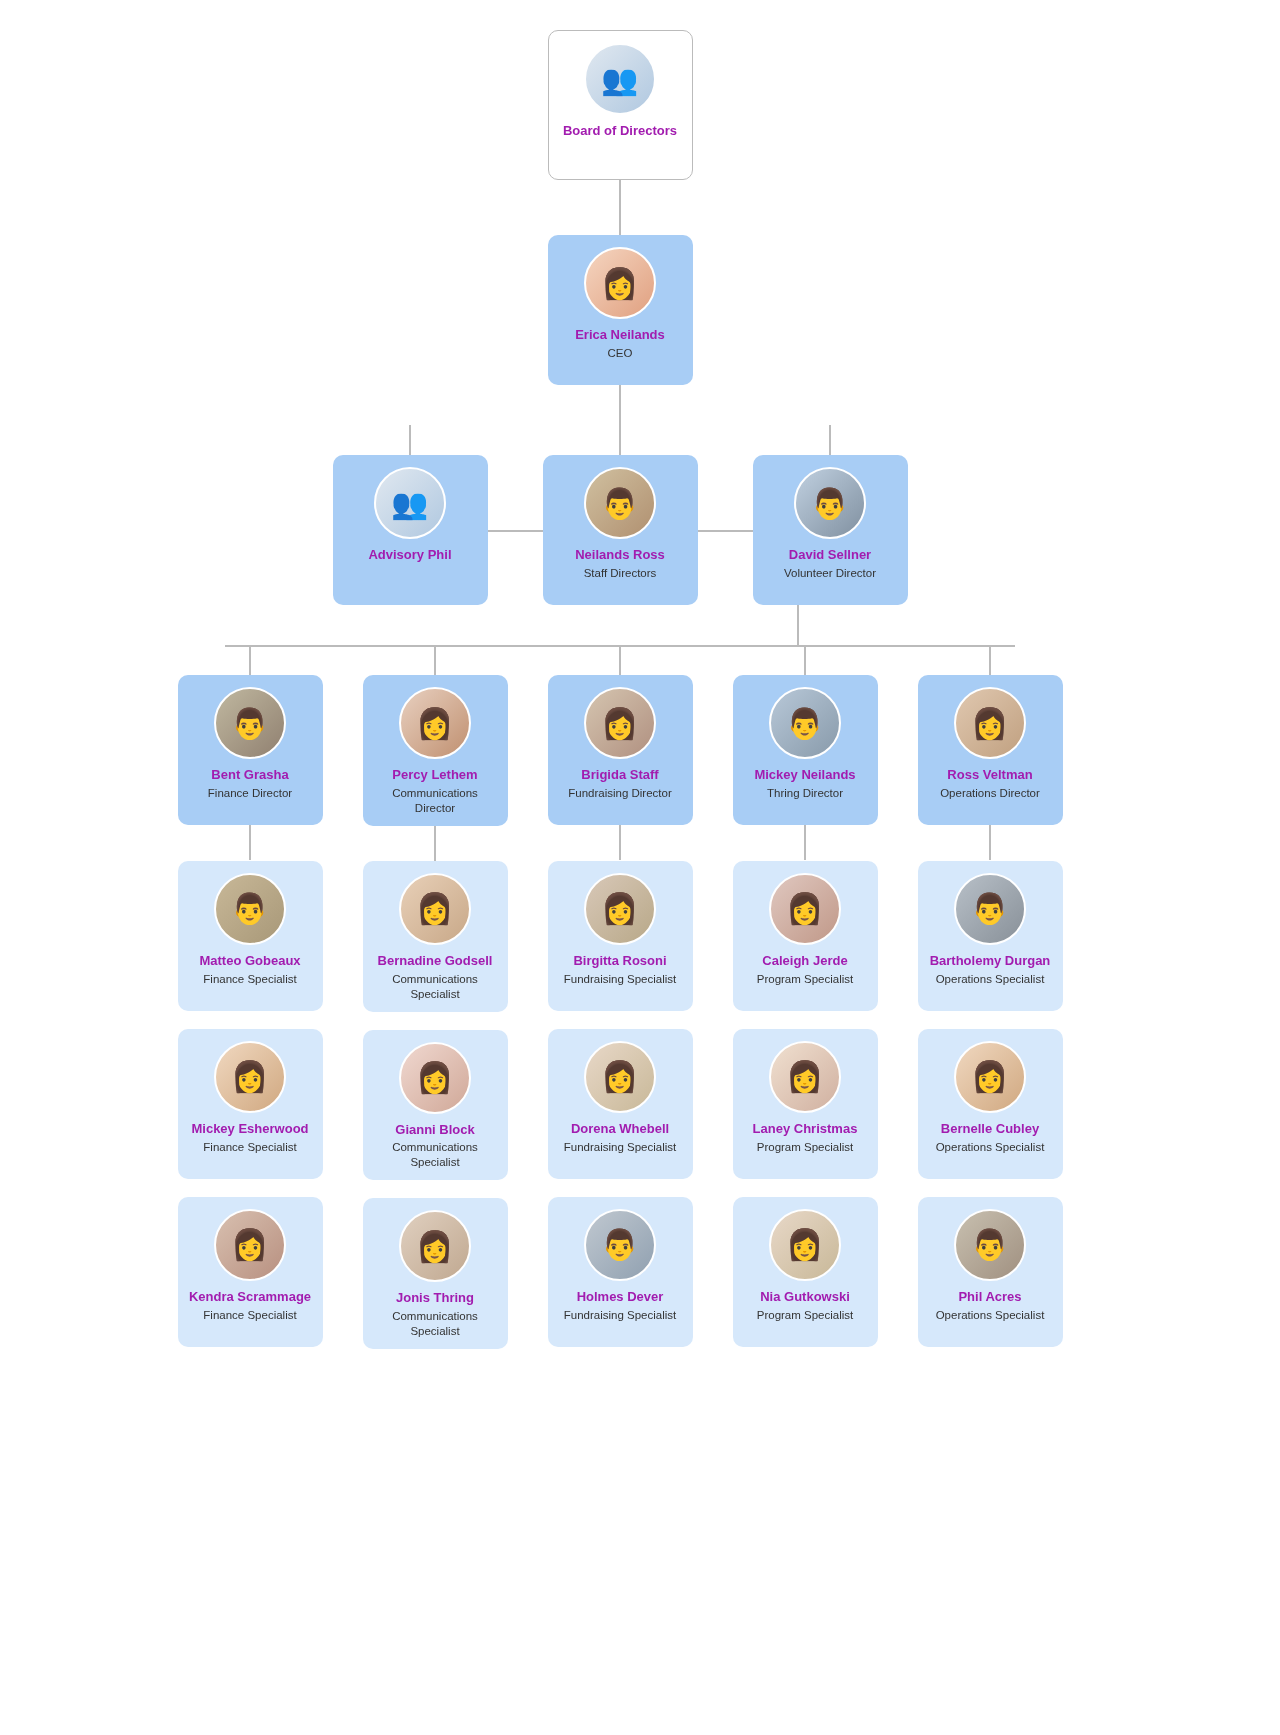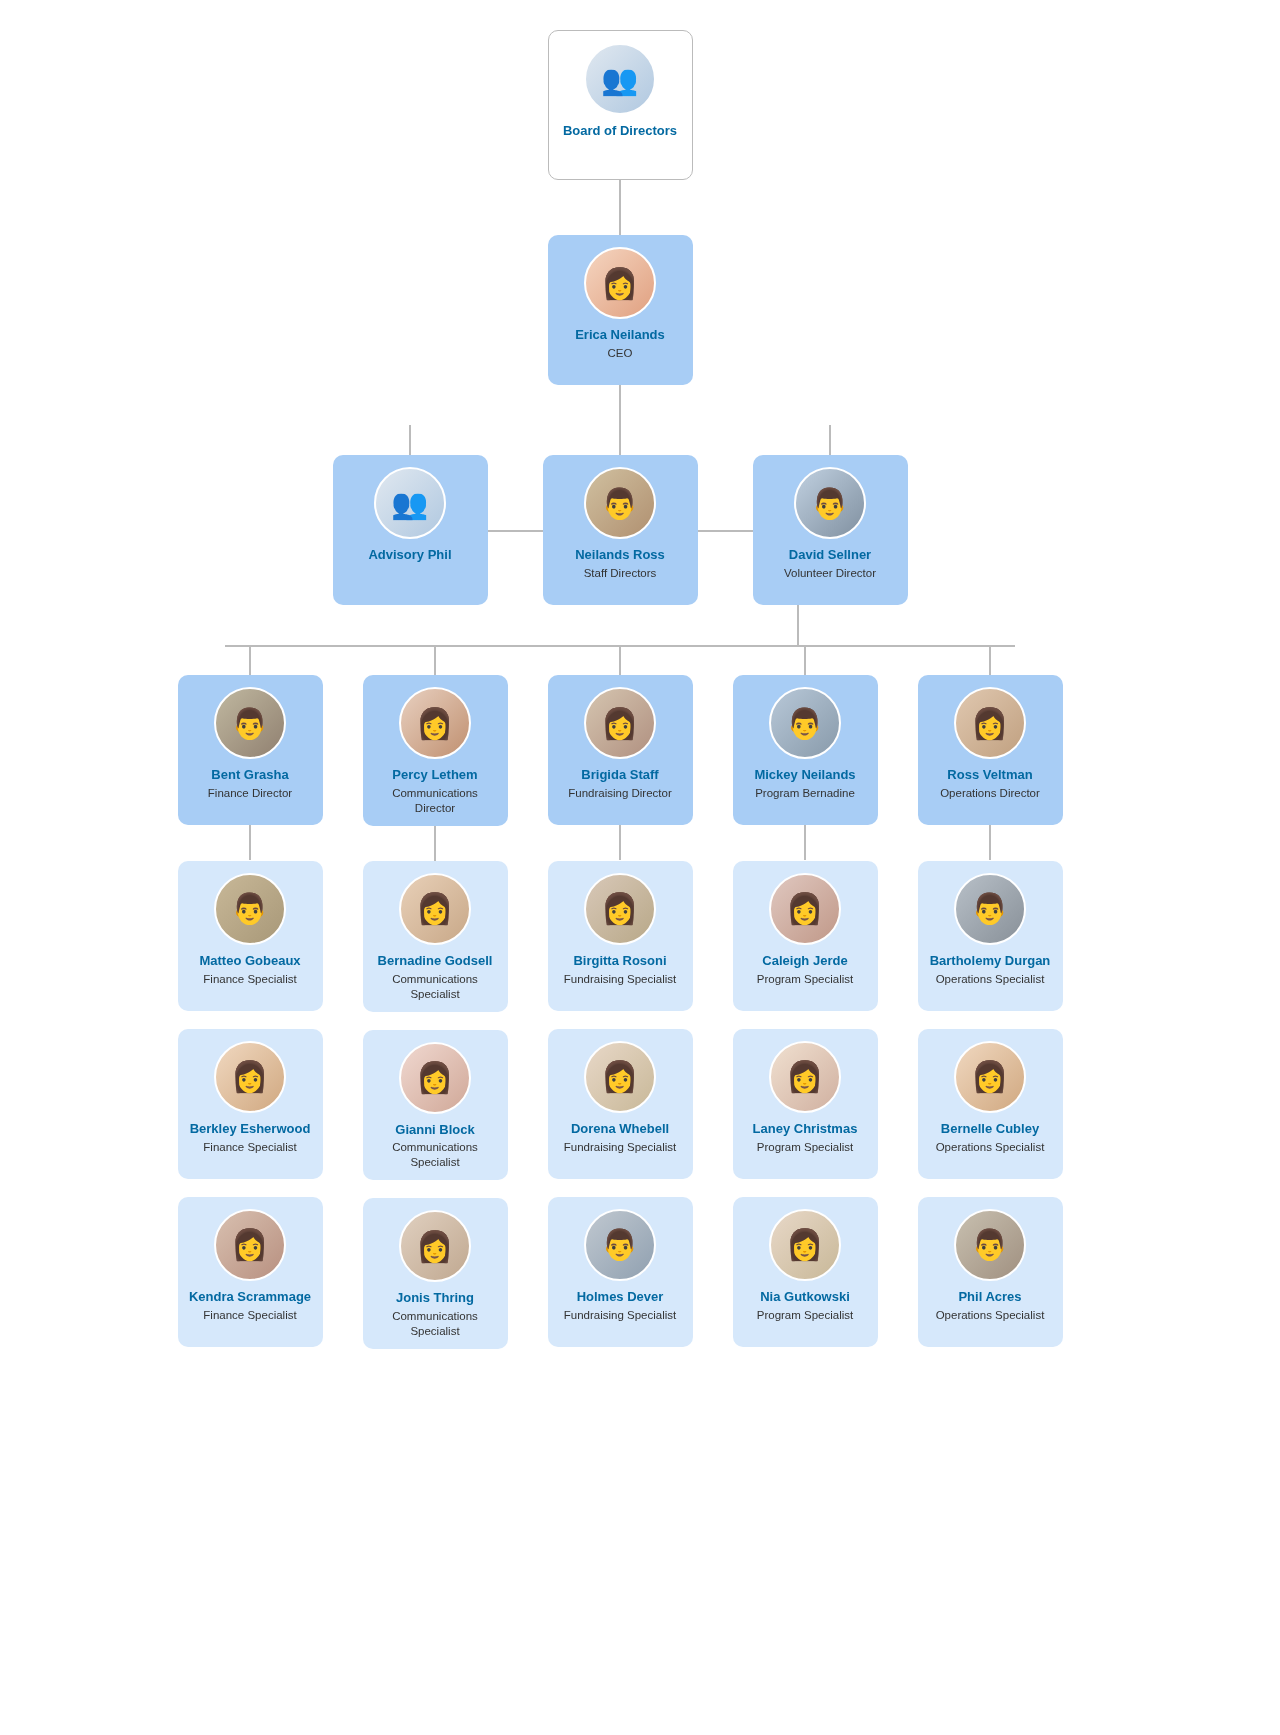--- a/index.html
+++ b/index.html
@@ -59,21 +59,21 @@
       justify-content: center;
       font-size: 28px;
       color: #6a8ab0;
       border: 2px solid #fff;
       flex-shrink: 0;
     }
 
     .node-name {
       font-weight: 700;
       font-size: 13px;
-      color: #0369a1;
+      color: #a21caf;
       line-height: 1.3;
       margin-bottom: 2px;
     }
 
     .node-title {
       font-size: 11.5px;
       color: #333;
       line-height: 1.3;
     }
 
@@ -255,21 +255,21 @@
         <div style="width:2px;height:35px;background:#bbb;"></div>
       </div>
 
       <div style="display:flex;flex-direction:column;align-items:center;margin:0 20px;">
         <div style="width:2px;height:30px;background:#bbb;"></div>
         <div class="node node-blue" style="width:145px;">
           <div class="avatar av-man4">
             <div class="avatar-inner">👨</div>
           </div>
           <div class="node-name">Mickey Neilands</div>
-          <div class="node-title">Program Bernadine</div>
+          <div class="node-title">Thring Director</div>
         </div>
         <div style="width:2px;height:35px;background:#bbb;"></div>
       </div>
 
       <div style="display:flex;flex-direction:column;align-items:center;margin:0 20px;">
         <div style="width:2px;height:30px;background:#bbb;"></div>
         <div class="node node-blue" style="width:145px;">
           <div class="avatar av-woman4">
             <div class="avatar-inner">👩</div>
           </div>
@@ -289,21 +289,21 @@
             <div class="avatar-inner">👨</div>
           </div>
           <div class="node-name">Matteo Gobeaux</div>
           <div class="node-title">Finance Specialist</div>
         </div>
 
         <div class="node node-light" style="width:145px;margin-bottom:18px;">
           <div class="avatar av-woman5">
             <div class="avatar-inner">👩</div>
           </div>
-          <div class="node-name">Berkley Esherwood</div>
+          <div class="node-name">Mickey Esherwood</div>
           <div class="node-title">Finance Specialist</div>
         </div>
 
         <div class="node node-light" style="width:145px;">
           <div class="avatar av-woman6">
             <div class="avatar-inner">👩</div>
           </div>
           <div class="node-name">Kendra Scrammage</div>
           <div class="node-title">Finance Specialist</div>
         </div>

